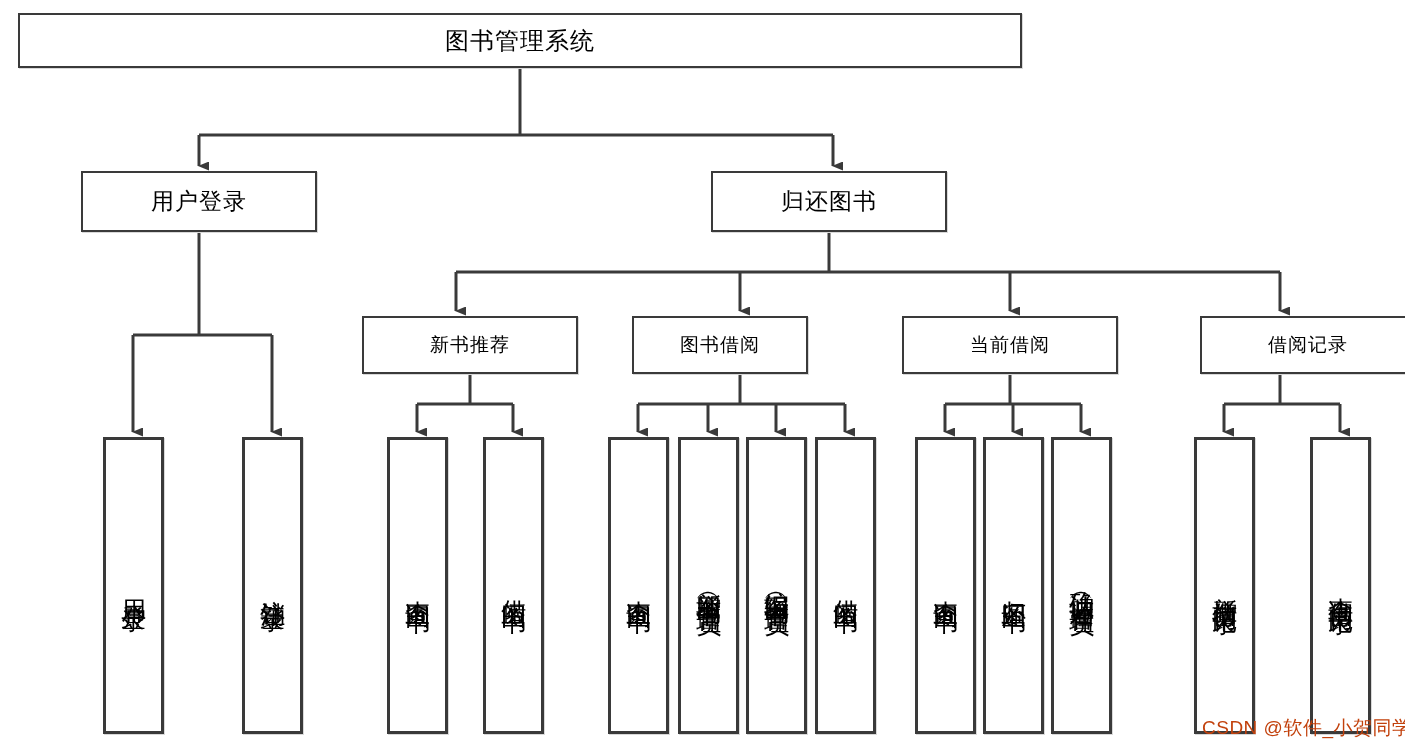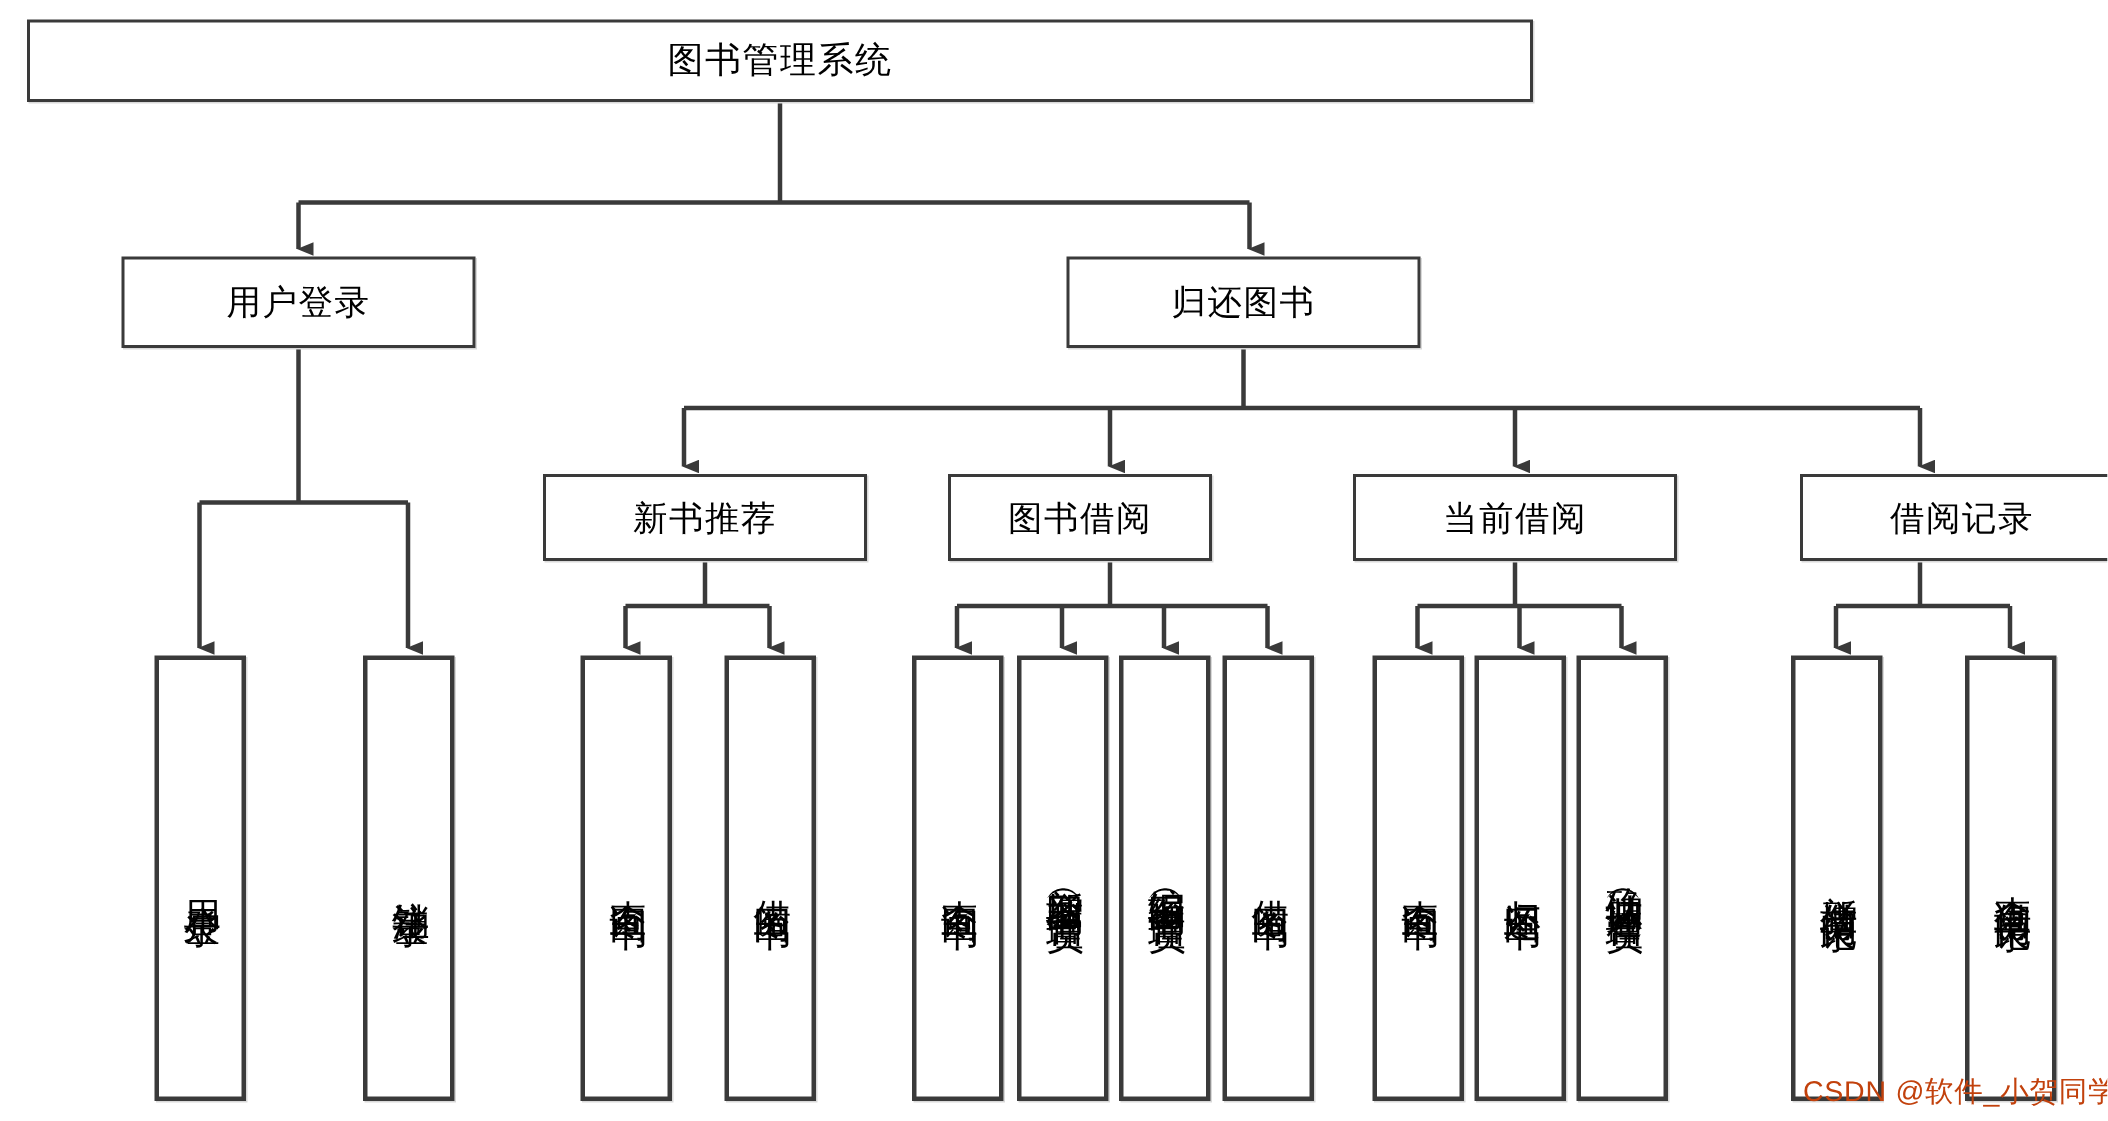--- a/index.html
+++ b/index.html
@@ -35,21 +35,21 @@
   .node .label{
     font-size:23px;
     line-height:1.25;
     letter-spacing:1px;
     color:#000000;
     white-space:nowrap;
     text-align:center;
   }
   .node.root .label{font-size:24px;}
   .node.level2 .label{font-size:23px;}
-  .node.level3 .label{font-size:23px;}
+  .node.level3 .label{font-size:19px;}
   
   .node.leaf{
     border-width:3px;
   }
   .node.leaf .label{
     writing-mode:vertical-rl;
     text-orientation:upright;
     font-size:25px;
     line-height:1.18;
     letter-spacing:3px;

